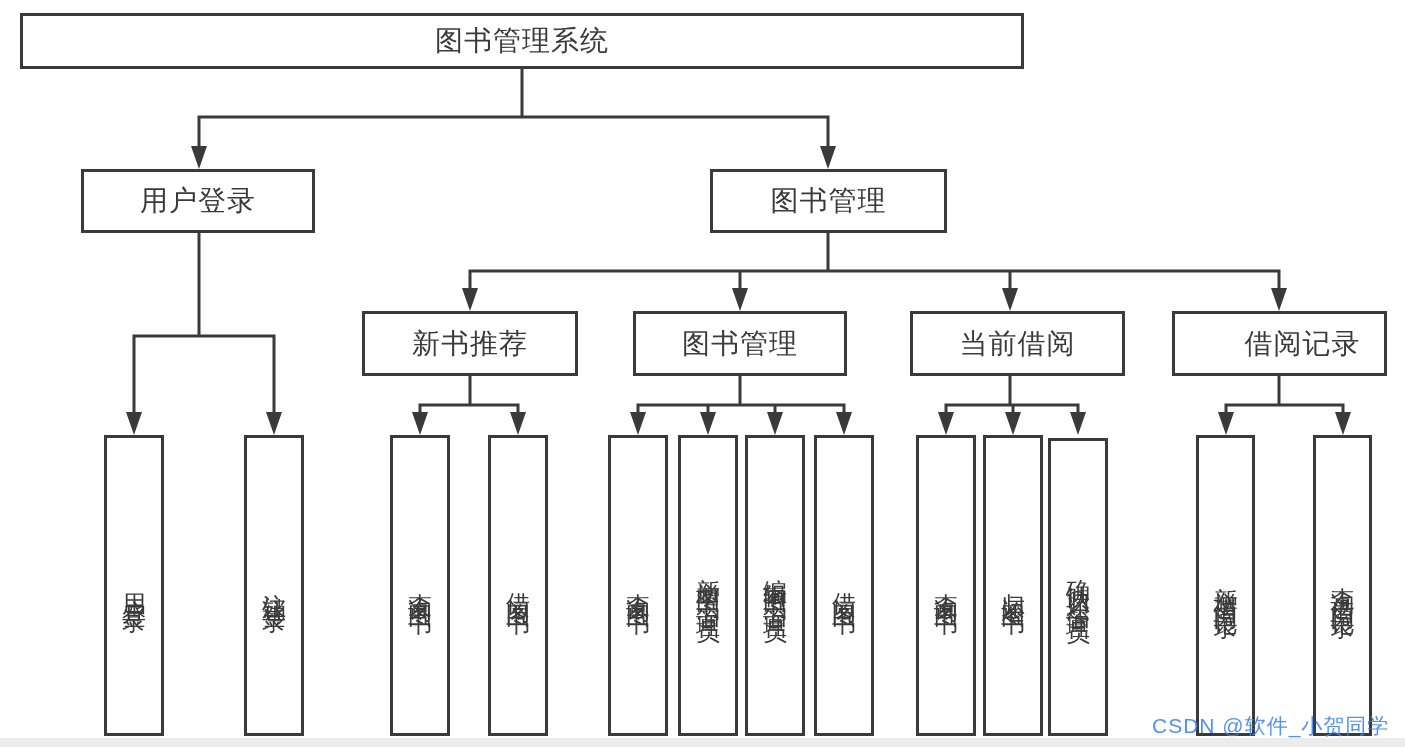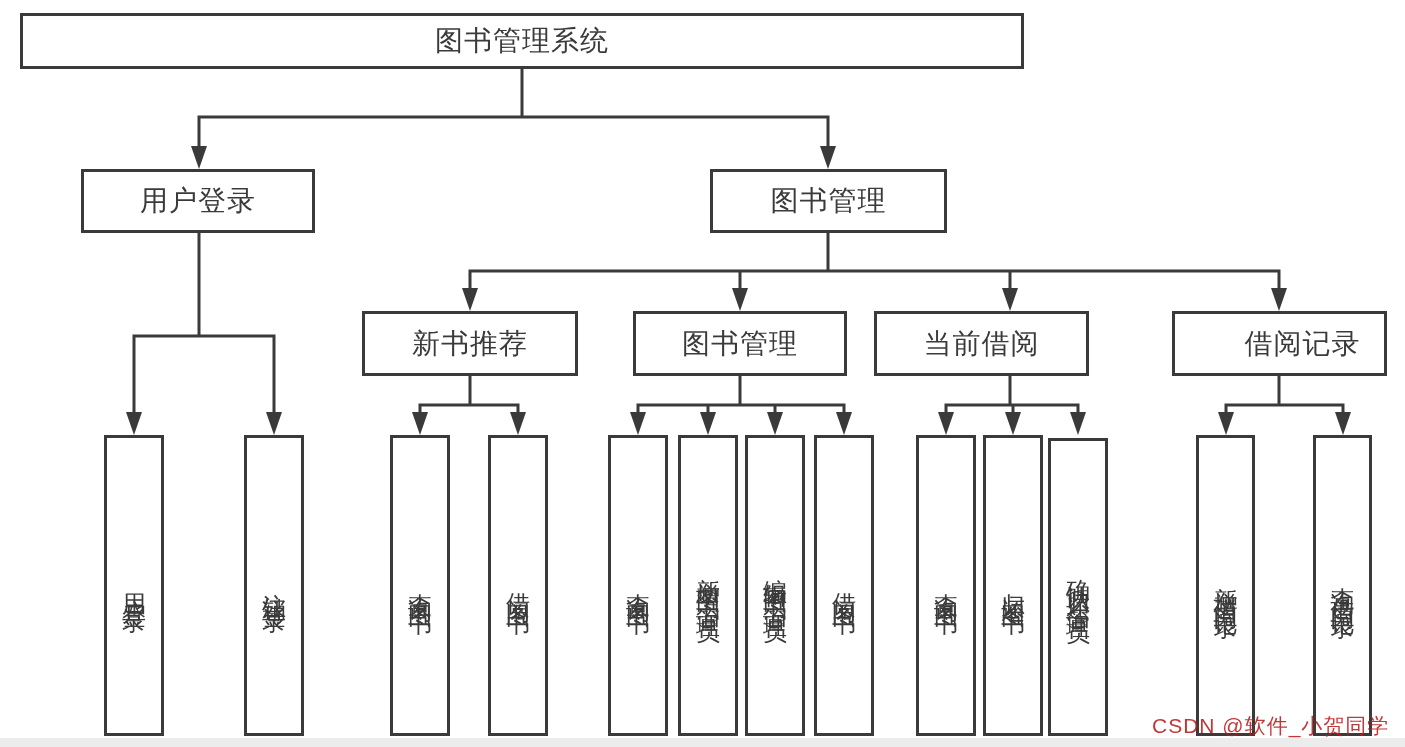--- a/index.html
+++ b/index.html
@@ -28,21 +28,21 @@
     text-orientation:mixed;
     font-size:24px;
     letter-spacing:6px;
     line-height:1;
     text-align:center;
   }
   .watermark{
     position:absolute;
     left:1152px;top:712px;
     font-size:21px;
-    color:#b91c1c;
+    color:#3b82f6;
     opacity:.88;
     z-index:3;
     white-space:nowrap;
     letter-spacing:1px;
   }
   .bottom-edge{
     position:absolute;
     left:0;top:738px;width:1405px;height:9px;
     background:#ececec;
     z-index:0;
@@ -118,21 +118,21 @@
   <div class="node hnode" style="left:710px;top:169px;width:237px;height:64px;align-items:center;">
     <span>图书管理</span>
   </div>
 
   <div class="node hnode" style="left:362px;top:311px;width:216px;height:65px;font-family:Liberation Serif, serif;">
     <span>新书推荐</span>
   </div>
   <div class="node hnode" style="left:633px;top:311px;width:214px;height:65px;">
     <span>图书管理</span>
   </div>
-  <div class="node hnode" style="left:874px;top:311px;width:215px;height:65px;font-family:Liberation Mono, monospace;">
+  <div class="node hnode" style="left:910px;top:311px;width:215px;height:65px;font-family:Liberation Mono, monospace;">
     <span>当前借阅</span>
   </div>
   <div class="node hnode" style="left:1172px;top:311px;width:215px;height:65px;padding-left:46px;">
     <span>借阅记录</span>
   </div>
 
   <div class="node leaf" style="left:104px;top:435px;width:60px;height:301px;">
     <span>用户登录</span>
   </div>
   <div class="node leaf" style="left:244px;top:435px;width:60px;height:301px;">

